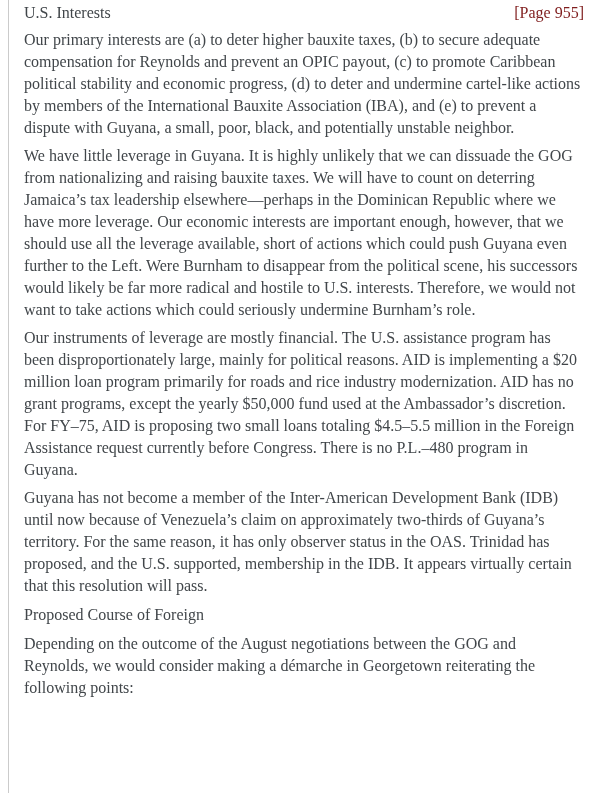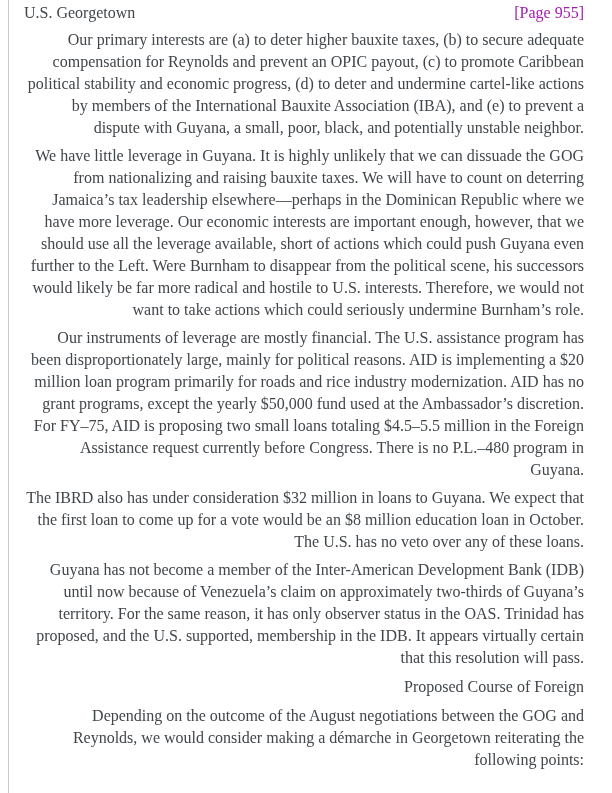--- a/index.html
+++ b/index.html
@@ -26,46 +26,45 @@
   .doc-header {
     display: flex;
     justify-content: space-between;
     align-items: baseline;
     margin: 0 0 5px 0;
   }
   .doc-title {
     color: #41464a;
   }
   .page-marker {
-    color: #a21caf;
+    color: #7f1d1d;
   }
   .doc p {
     margin: 0 0 6px 0;
-    text-align: right;
+    text-align: left;
   }
   .doc p.subheading {
     margin: 7px 0 7px 0;
   }
 </style>
 </head>
 <body>
 
 <div class="doc">
   <div class="doc-header">
-    <span class="doc-title">U.S. Georgetown</span>
+    <span class="doc-title">U.S. Interests</span>
     <span class="page-marker">[Page 955]</span>
   </div>
 
   <p>Our primary interests are (a) to deter higher bauxite taxes, (b) to secure adequate compensation for Reynolds and prevent an OPIC payout, (c) to promote Caribbean political stability and economic progress, (d) to deter and undermine cartel-like actions by members of the International Bauxite Association (IBA), and (e) to prevent a dispute with Guyana, a small, poor, black, and potentially unstable neighbor.</p>
 
 
   <p>We have little leverage in Guyana. It is highly unlikely that we can dissuade the GOG from nationalizing and raising bauxite taxes. We will have to count on deterring Jamaica’s tax leadership elsewhere—perhaps in the Dominican Republic where we have more leverage. Our economic interests are important enough, however, that we should use all the leverage available, short of actions which could push Guyana even further to the Left. Were Burnham to disappear from the political scene, his successors would likely be far more radical and hostile to U.S. interests. Therefore, we would not want to take actions which could seriously undermine Burnham’s role.</p>
 
   <p>Our instruments of leverage are mostly financial. The U.S. assistance program has been disproportionately large, mainly for political reasons. AID is implementing a $20 million loan program primarily for roads and rice industry modernization. AID has no grant programs, except the yearly $50,000 fund used at the Ambassador’s discretion. For FY–75, AID is proposing two small loans totaling $4.5–5.5 million in the Foreign Assistance request currently before Congress. There is no P.L.–480 program in Guyana.</p>
 
-  <p>The IBRD also has under consideration $32 million in loans to Guyana. We expect that the first loan to come up for a vote would be an $8 million education loan in October. The U.S. has no veto over any of these loans.</p>
 
   <p>Guyana has not become a member of the Inter-American Development Bank (IDB) until now because of Venezuela’s claim on approximately two-thirds of Guyana’s territory. For the same reason, it has only observer status in the OAS. Trinidad has proposed, and the U.S. supported, membership in the IDB. It appears virtually certain that this resolution will pass.</p>
 
   <p class="subheading">Proposed Course of Foreign</p>
 
   <p>Depending on the outcome of the August negotiations between the GOG and Reynolds, we would consider making a démarche in Georgetown reiterating the following points:</p>
 </div>
 
 </body></html>

